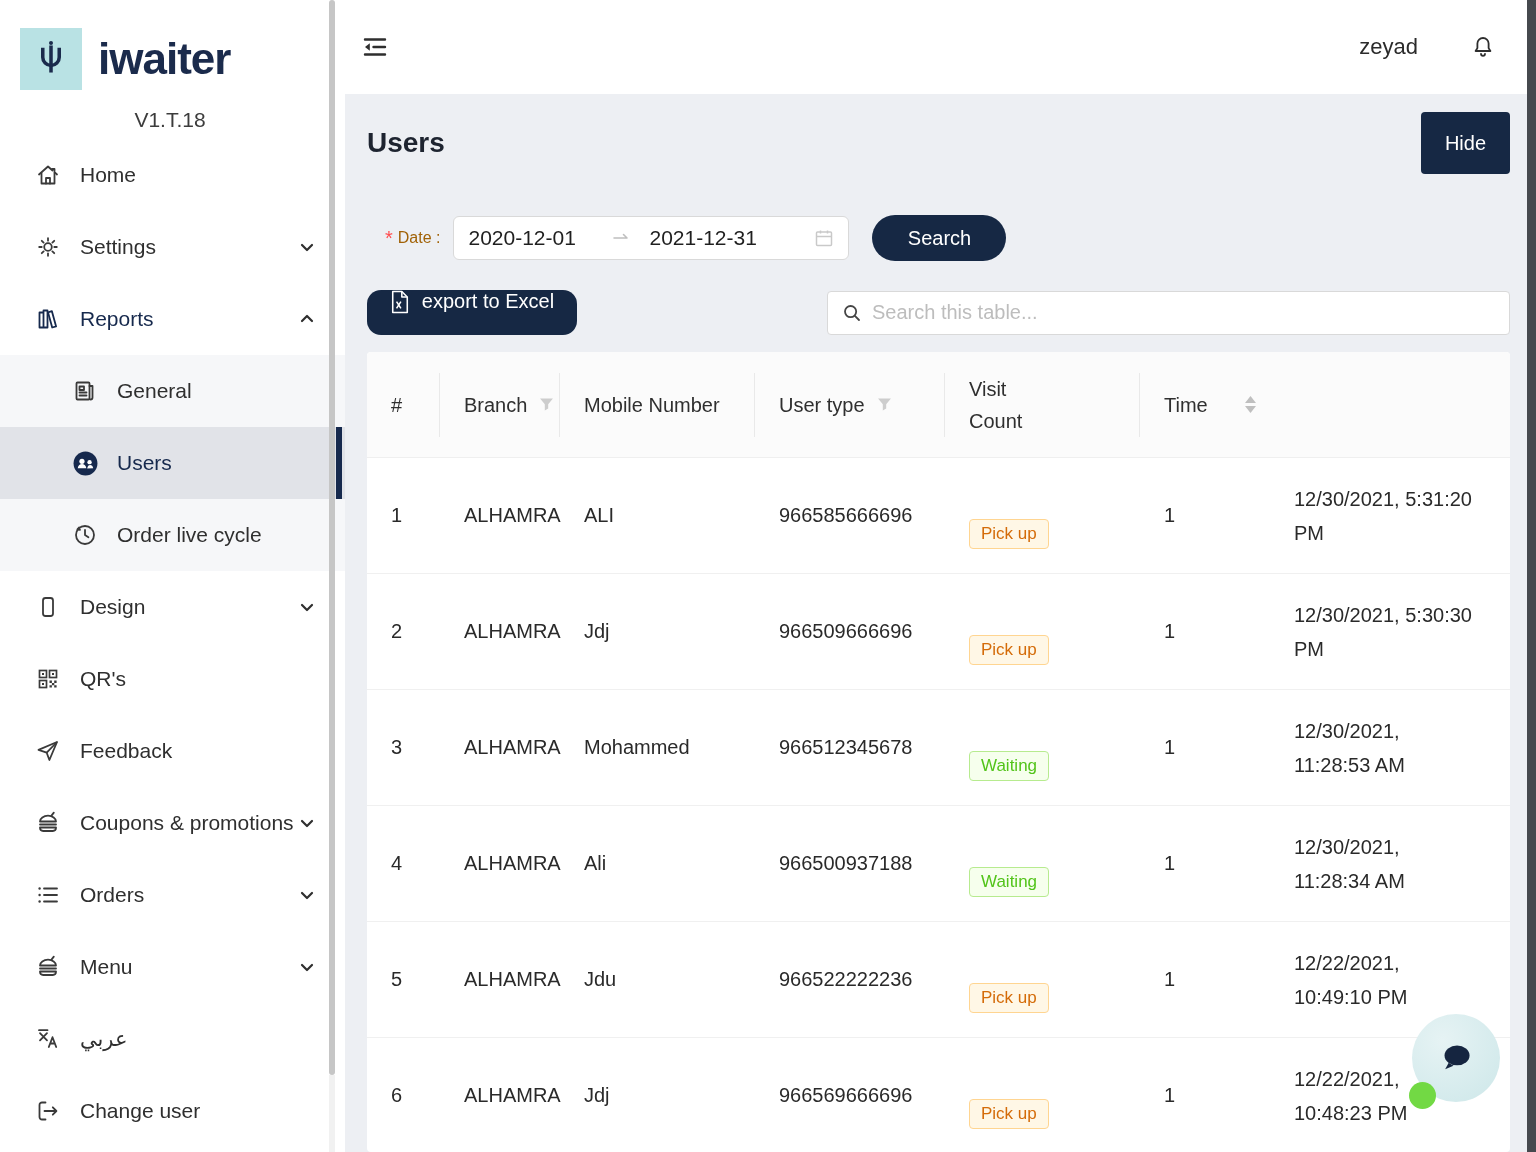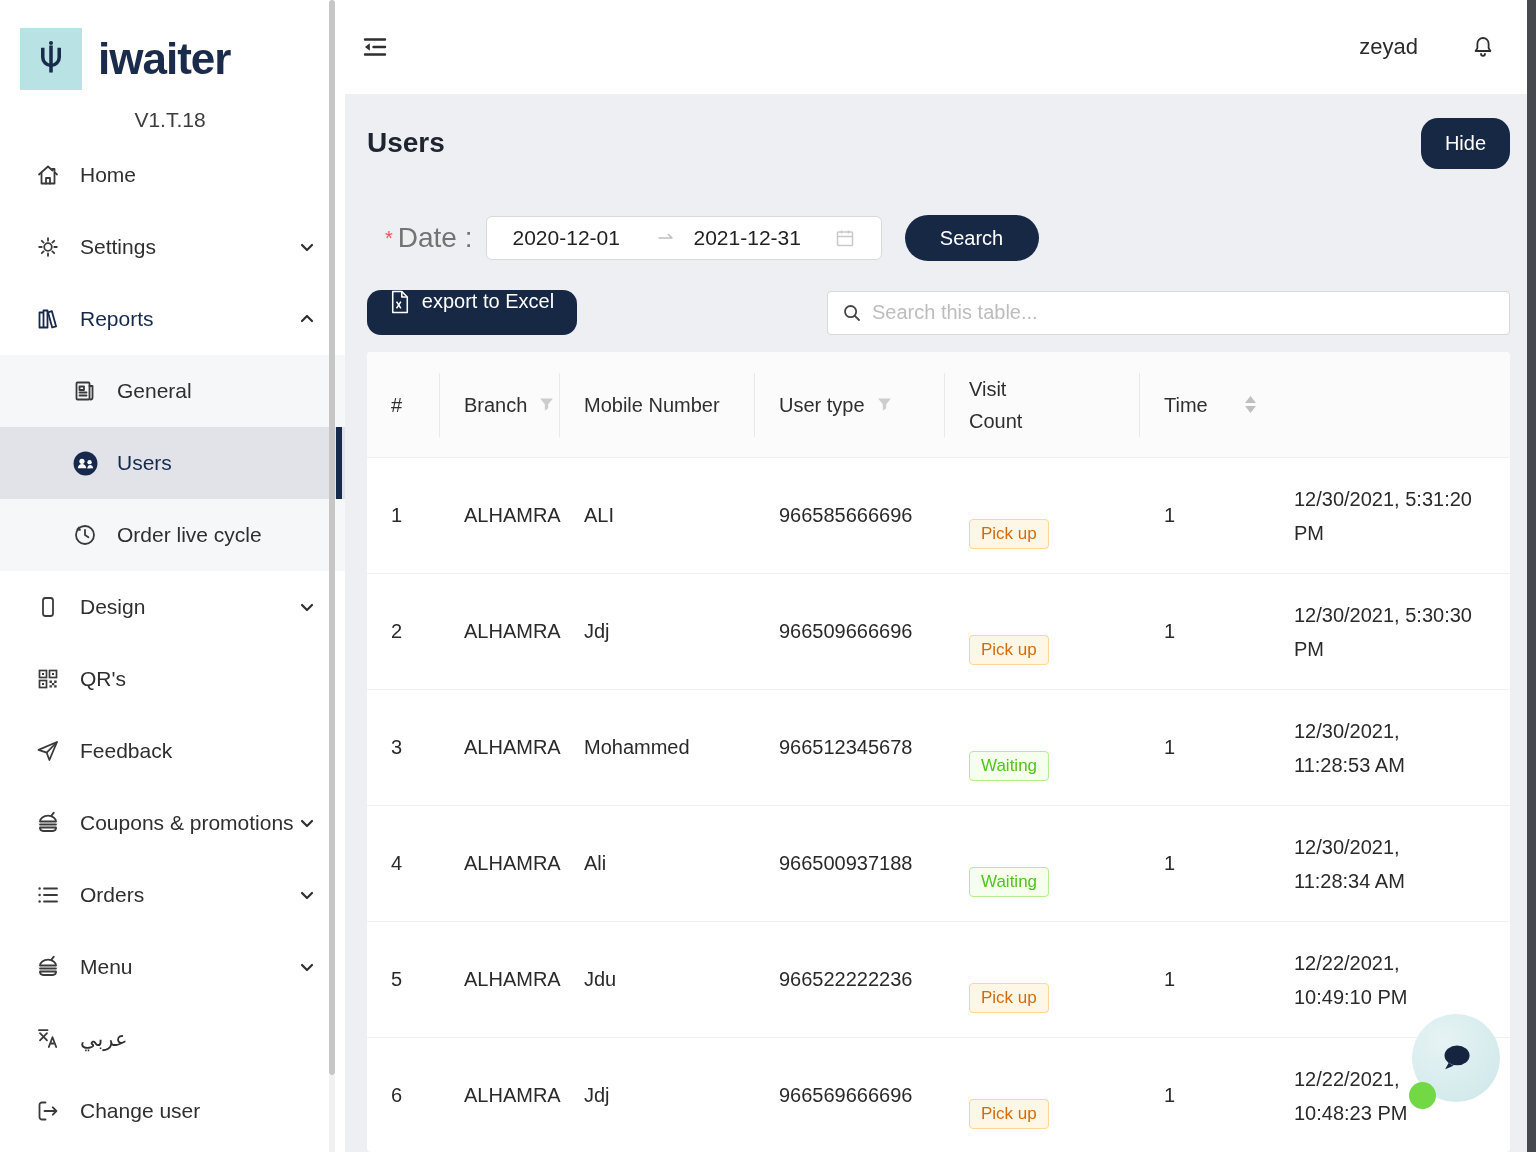--- a/index.html
+++ b/index.html
@@ -31,26 +31,26 @@
   .main { position:absolute; left:345px; top:0; width:1191px; height:1152px; }
   .topbar { height:94px; background:#fff; display:flex; align-items:center; justify-content:space-between; padding:0 40px 0 16px; }
   .menu-fold { background:none; border:none; color:#2e2e2e; cursor:pointer; }
   .top-right { display:flex; align-items:center; gap:52px; }
   .username { font-size:22px; color:#2b2b2b; cursor:pointer; }
   .bell { color:#2e2e2e; cursor:pointer; background:none; border:none; }
 
   .content { padding:0 26px 0 22px; }
   .title-row { margin-top:26px; height:46px; display:flex; justify-content:space-between; align-items:center; }
   .page-title { font-size:28px; font-weight:700; color:#1e2430; }
-  .hide-btn { width:89px; height:51px; background:#162844; color:#fff; border:none; border-radius:17px; font-size:20px; cursor:pointer; font-family:inherit; }
+  .hide-btn { width:89px; height:62px; background:#162844; color:#fff; border:none; border-radius:4px; font-size:20px; cursor:pointer; font-family:inherit; }
 
   .filter-row { margin-top:49px; height:46px; display:flex; align-items:center; padding-left:18px; }
   .req { color:#ff4d4f; font-size:20px; margin-right:5px; }
-  .date-label { font-size:28px; color:#737373; margin-right:13px; }
-  .range { width:396px; height:44px; background:#fff; border:1px solid #d9d9d9; border-radius:6px; display:flex; align-items:center; padding:0 26px; }
+  .date-label { font-size:16px; color:#a16207; margin-right:13px; }
+  .range { width:396px; height:44px; background:#fff; border:1px solid #d9d9d9; border-radius:6px; display:flex; align-items:center; padding:0 14px; }
   .range input { border:none; outline:none; width:125px; font-size:21px; color:#1f1f1f; font-family:inherit; background:transparent; }
   .range .sep-arrow { color:#bfbfbf; margin:0 20px; flex:none; }
   .range .cal { margin-left:auto; color:#c9c9c9; flex:none; cursor:pointer; }
   .search-btn { margin-left:23px; width:134px; height:46px; border-radius:23px; background:#162844; color:#fff; border:none; font-size:20px; cursor:pointer; font-family:inherit; }
 
   .actions-row { margin-top:29px; height:45px; display:flex; justify-content:space-between; align-items:center; }
   .export-btn { width:210px; height:45px; border-radius:14px; background:#162844; color:#fff; border:none; font-size:20px; cursor:pointer; display:flex; align-items:flex-start; justify-content:center; gap:12px; font-family:inherit; }
   .table-search { width:683px; height:44px; background:#fff; border:1px solid #d9d9d9; border-radius:4px; display:flex; align-items:center; padding:0 14px; gap:10px; }
   .table-search input { border:none; outline:none; flex:1; font-size:20px; color:#333; font-family:inherit; }
   .table-search input::placeholder { color:#bdbdbd; }

